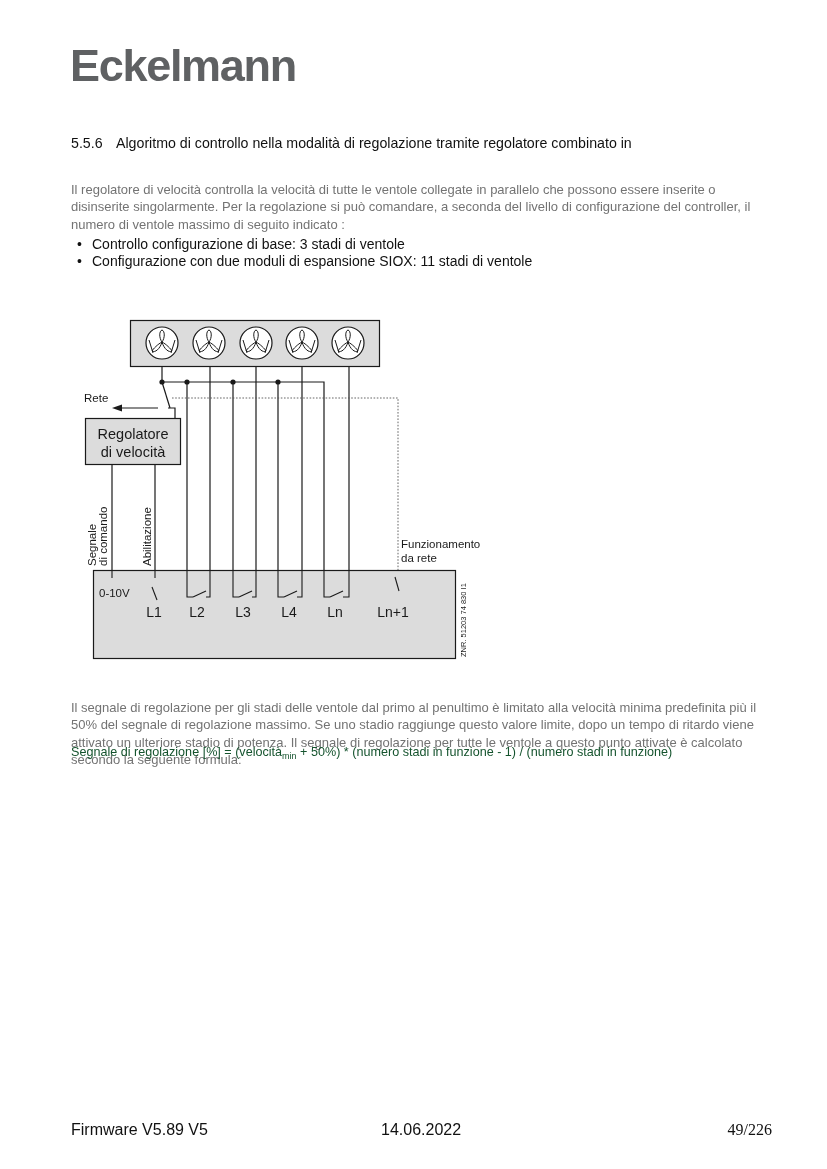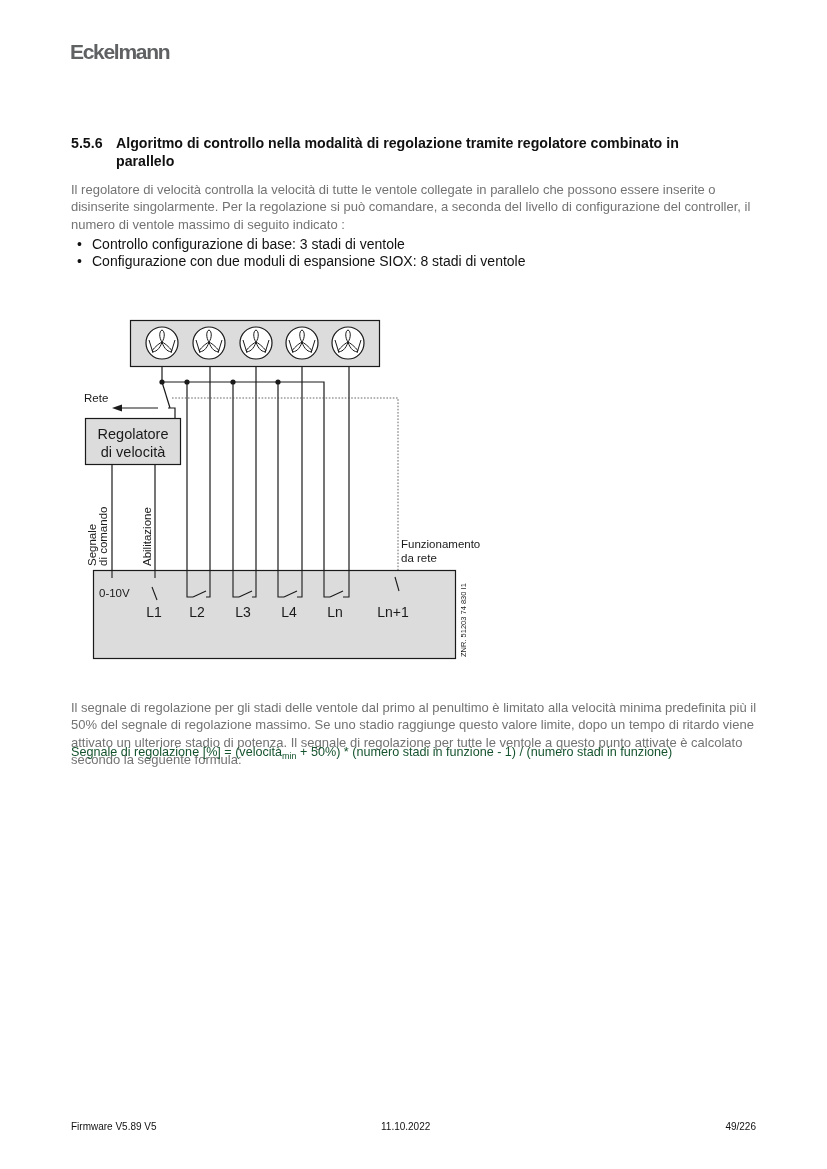--- a/index.html
+++ b/index.html
@@ -1,54 +1,53 @@
 <!DOCTYPE html>
 <html><head>
 <meta charset="utf-8">
 <style>
   html, body { margin: 0; padding: 0; background: #ffffff; }
   body { width: 827px; height: 1169px; position: relative; overflow: hidden;
          font-family: "Liberation Sans", sans-serif; color: #1a1a1a; }
-  .logo { position: absolute; left: 70px; top: 40px; font-size: 21px; font-weight: bold;
+  .logo { position: absolute; left: 70px; top: 40px; font-size: 45px; font-weight: bold;
           color: #5f6163; letter-spacing: -1.3px; font-family: "Liberation Sans", sans-serif; }
   .heading { position: absolute; left: 71px; top: 134px; width: 690px; font-size: 14.2px;
-             font-weight: bold; line-height: 18px; color: #111; }
+             font-weight: normal; line-height: 18px; color: #111; }
   .heading .num { display: inline-block; width: 45px; }
   .heading .cont { padding-left: 45px; }
   .para { position: absolute; left: 71px; width: 690px; font-size: 13px; line-height: 17.4px; color: #737373; }
   .p1 { top: 181px; }
   ul.bullets { position: absolute; left: 71px; top: 236px; margin: 0; padding: 0; list-style: none;
                font-size: 14px; line-height: 17.4px; color: #111; }
   ul.bullets li { padding-left: 21px; position: relative; }
   ul.bullets li::before { content: "•"; position: absolute; left: 6px; top: 0; }
   .p2 { top: 699px; }
   .formula { position: absolute; left: 71px; top: 744px; font-size: 12.6px; line-height: 17px; color: #14532d; white-space: nowrap; }
   .formula sub { font-size: 9px; vertical-align: -3px; }
-  .footer { position: absolute; top: 1121px; font-size: 10px; color: #111; }
+  .footer { position: absolute; top: 1121px; font-size: 16px; color: #111; }
   .f-left { left: 71px; }
   .f-center { left: 381px; }
-  .f-right { right: 71px; }
+  .f-right { right: 55px; font-family: Liberation Serif, serif; }
   svg.diagram { position: absolute; left: 0; top: 0; }
   svg text { font-family: "Liberation Sans", sans-serif; fill: #1a1a1a; }
 </style>
 </head>
 <body>
 
 <div class="logo">Eckelmann</div>
 
 <div class="heading">
   <span class="num">5.5.6</span><span>Algoritmo di controllo nella modalità di regolazione tramite regolatore combinato in</span>
-  <div class="cont">parallelo</div>
 </div>
 
 <div class="para p1">Il regolatore di velocità controlla la velocità di tutte le ventole collegate in parallelo che possono essere inserite o disinserite singolarmente. Per la regolazione si può comandare, a seconda del livello di configurazione del controller, il numero di ventole massimo di seguito indicato :</div>
 
 <ul class="bullets">
   <li>Controllo configurazione di base: 3 stadi di ventole</li>
-  <li>Configurazione con due moduli di espansione SIOX: 8 stadi di ventole</li>
+  <li>Configurazione con due moduli di espansione SIOX: 11 stadi di ventole</li>
 </ul>
 
 <svg class="diagram" width="827" height="1169" viewBox="0 0 827 1169">
   <defs>
     <g id="fanSym">
       <circle cx="0" cy="0" r="16" fill="#fff" stroke="#1a1a1a" stroke-width="1.2"></circle>
       <path d="M -9,10 L -13,-3 M 9,10 L 13,-3" stroke="#1a1a1a" stroke-width="1" fill="none"></path>
       <path d="M 0,-1 C -3,-5 -3,-12 0,-13 C 3,-12 3,-5 0,-1 Z" fill="none" stroke="#1a1a1a" stroke-width="1"></path>
       <path d="M 0,-1 C -4,1 -9,6 -10,8 C -7,10 -2,6 0,-1 Z" fill="none" stroke="#1a1a1a" stroke-width="1"></path>
       <path d="M 0,-1 C 4,1 9,6 10,8 C 7,10 2,6 0,-1 Z" fill="none" stroke="#1a1a1a" stroke-width="1"></path>
@@ -148,14 +147,14 @@
   <text x="393" y="617" font-size="14" text-anchor="middle">Ln+1</text>
 
   <text transform="translate(466,657) rotate(-90)" font-size="7.5">ZNR. 51203 74 830 I1</text>
 </svg>
 
 <div class="para p2">Il segnale di regolazione per gli stadi delle ventole dal primo al penultimo è limitato alla velocità minima predefinita più il 50% del segnale di regolazione massimo. Se uno stadio raggiunge questo valore limite, dopo un tempo di ritardo viene attivato un ulteriore stadio di potenza. Il segnale di regolazione per tutte le ventole a questo punto attivate è calcolato secondo la seguente formula:</div>
 
 <div class="formula"><span>Segnale di regolazione [%] = (velocità</span><sub>min</sub><span> + 50%) * (numero stadi in funzione - 1) / (numero stadi in funzione)</span></div>
 
 <div class="footer f-left">Firmware V5.89 V5</div>
-<div class="footer f-center">11.10.2022</div>
+<div class="footer f-center">14.06.2022</div>
 <div class="footer f-right">49/226</div>
 
 </body></html>

